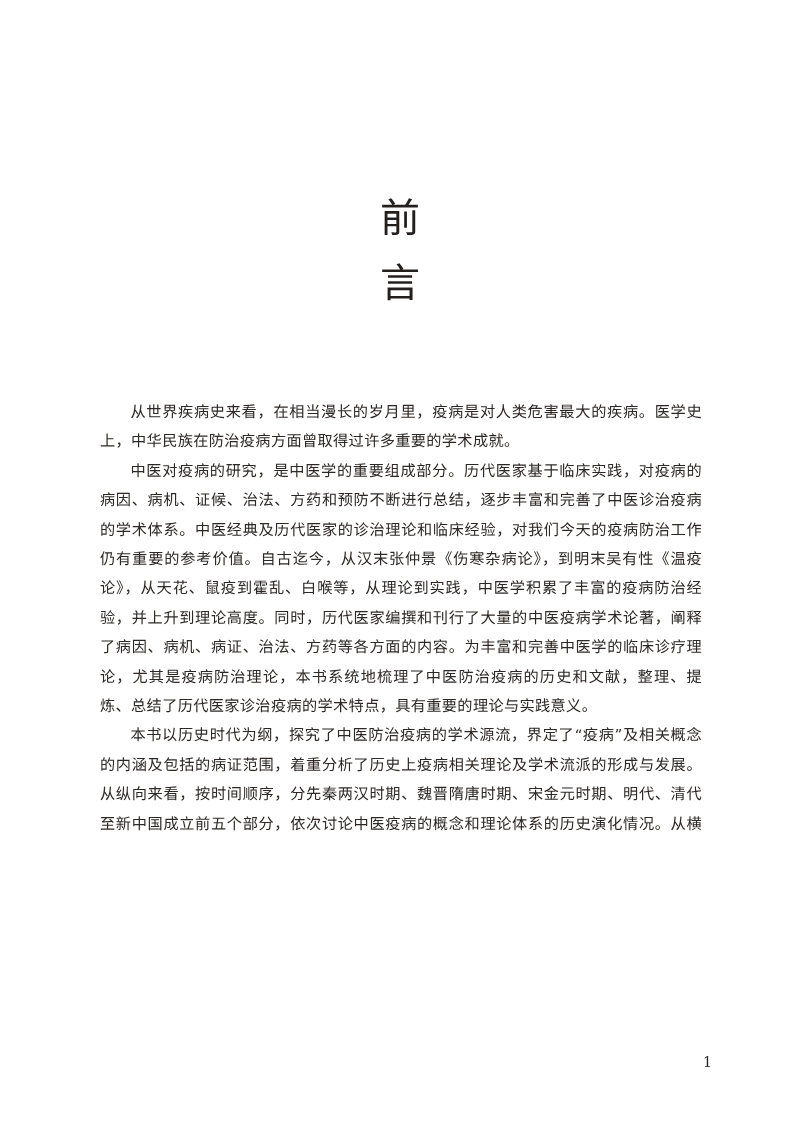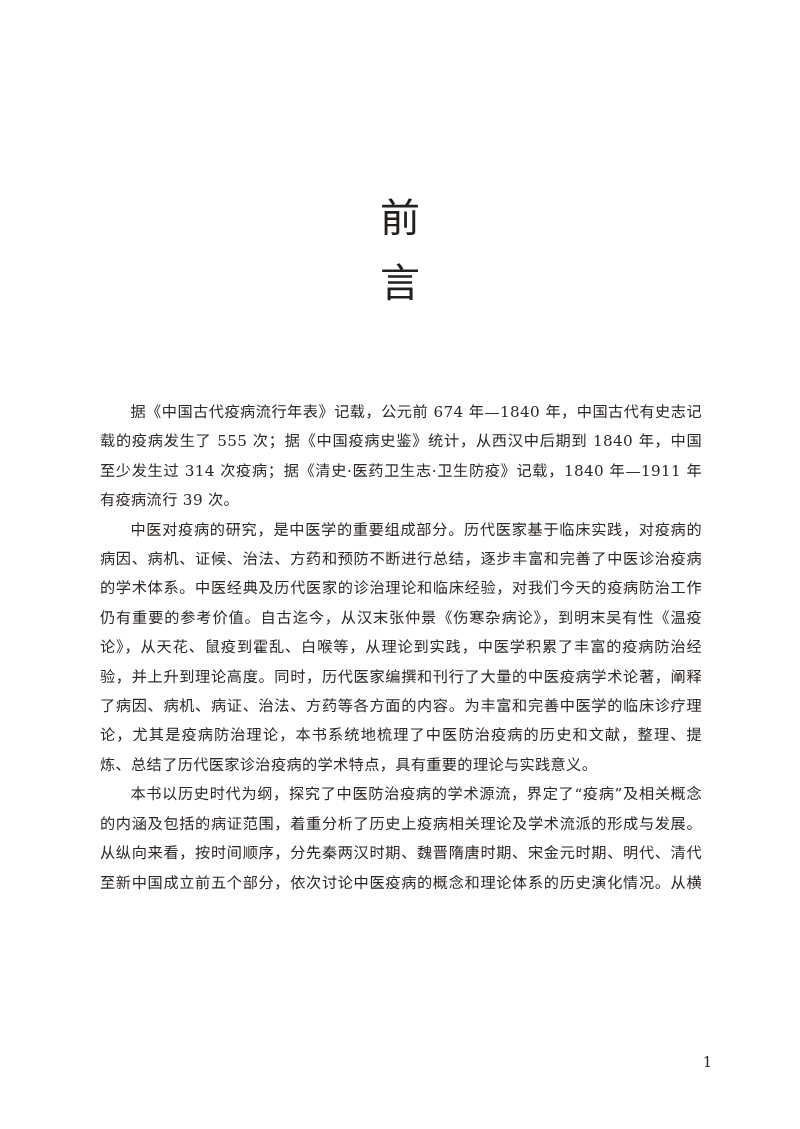--- a/index.html
+++ b/index.html
@@ -92,20 +92,20 @@
 <body>
 
 <div class="page">
 
   <div class="chapter-title">
     <span class="tchar">前</span>
     <span class="tchar">言</span>
   </div>
 
   <div class="body-block">
-    <p class="para">据《中国古代疫病流行年表》记载，公元前 674 年—1840 年，中国古代有史志记载的疫病发生了 555 次；据《中国疫病史鉴》统计，从西汉中后期到 1840 年，中国至少发生过 314 次疫病；据《清史·医药卫生志·卫生防疫》记载，1840 年—1911 年有疫病流行 39 次。</p>
+    <p class="para">从世界疾病史来看，在相当漫长的岁月里，疫病是对人类危害最大的疾病。医学史上，中华民族在防治疫病方面曾取得过许多重要的学术成就。</p>
     <p class="para">中医对疫病的研究，是中医学的重要组成部分。历代医家基于临床实践，对疫病的病因、病机、证候、治法、方药和预防不断进行总结，逐步丰富和完善了中医诊治疫病的学术体系。中医经典及历代医家的诊治理论和临床经验，对我们今天的疫病防治工作仍有重要的参考价值。自古迄今，从汉末张仲景《伤寒杂病论》，到明末吴有性《温疫论》，从天花、鼠疫到霍乱、白喉等，从理论到实践，中医学积累了丰富的疫病防治经验，并上升到理论高度。同时，历代医家编撰和刊行了大量的中医疫病学术论著，阐释了病因、病机、病证、治法、方药等各方面的内容。为丰富和完善中医学的临床诊疗理论，尤其是疫病防治理论，本书系统地梳理了中医防治疫病的历史和文献，整理、提炼、总结了历代医家诊治疫病的学术特点，具有重要的理论与实践意义。</p>
     <p class="para last">本书以历史时代为纲，探究了中医防治疫病的学术源流，界定了“疫病”及相关概念的内涵及包括的病证范围，着重分析了历史上疫病相关理论及学术流派的形成与发展。从纵向来看，按时间顺序，分先秦两汉时期、魏晋隋唐时期、宋金元时期、明代、清代至新中国成立前五个部分，依次讨论中医疫病的概念和理论体系的历史演化情况。从横向来看，就一个时期内对中医疫病病因、病机、辨证、治法、方药、预防等方面的主要认识，以及在中医疫病防治方面</p>
   </div>
 
   <div class="folio">1</div>
 
 </div>
 
 </body></html>

